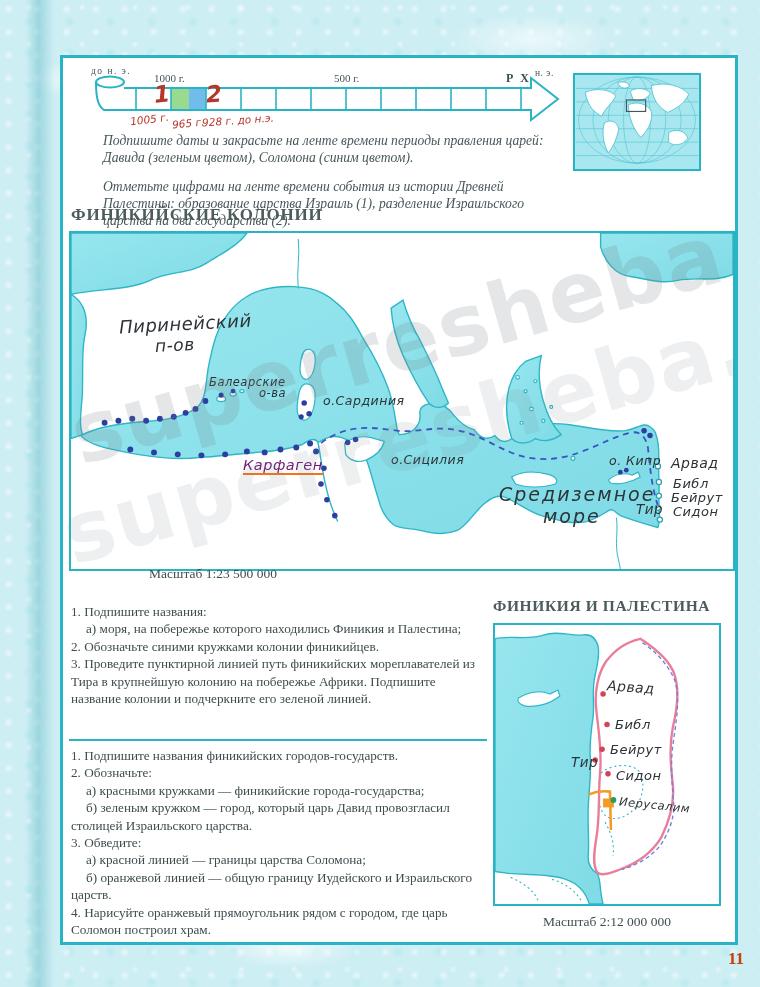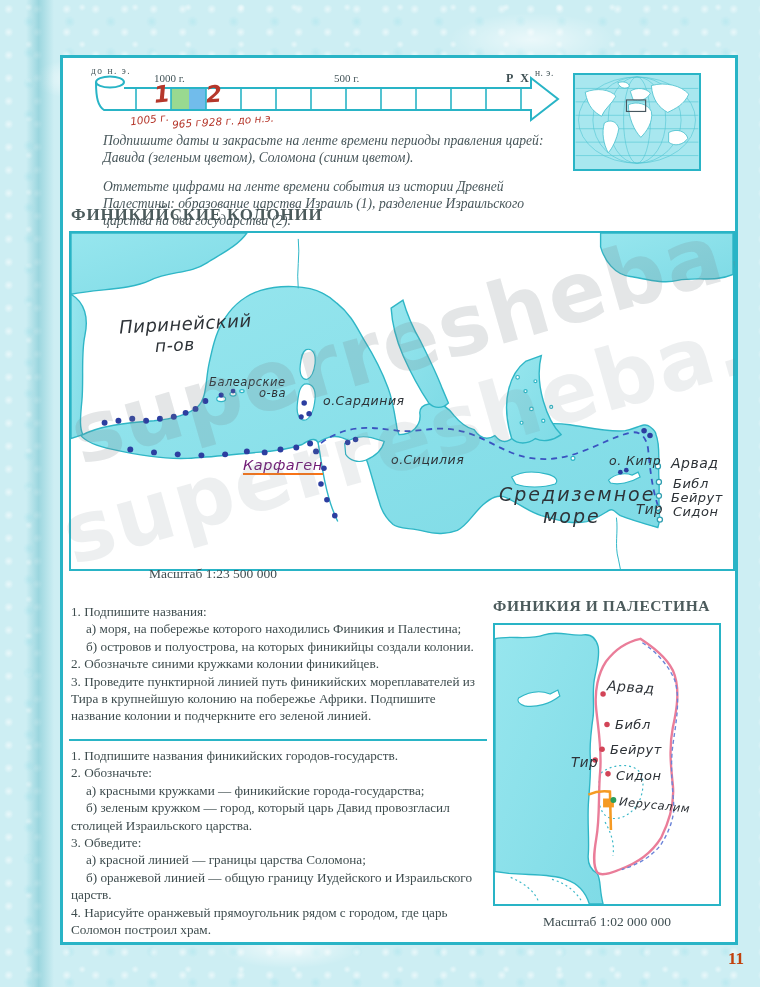--- a/index.html
+++ b/index.html
@@ -275,21 +275,20 @@
     <span class="map-label hand" style="left:600px;top:257px;font-size:13px;">Бейрут</span>
     <span class="map-label hand" style="left:565px;top:268px;font-size:13.5px;">Тир</span>
     <span class="map-label hand" style="left:602px;top:271px;font-size:13px;">Сидон</span>
   </div>
 
   <span class="abs scale scale-main">Масштаб 1:23 500 000</span>
 
   <div class="tasks tasks-top">
     <p>1. Подпишите названия:</p>
     <p class="sub">а) моря, на побережье которого находились Финикия и Палестина;</p>
-    <p class="sub">б) островов и полуострова, на которых финикийцы создали колонии.</p>
     <p>2. Обозначьте синими кружками колонии финикийцев.</p>
     <p>3. Проведите пунктирной линией путь финикийских мореплавателей из Тира в крупнейшую колонию на побережье Африки. Подпишите название колонии и подчеркните его зеленой линией.</p>
   </div>
 
   <div class="divider"></div>
 
   <div class="tasks tasks-bottom">
     <p>1. Подпишите названия финикийских городов-государств.</p>
     <p>2. Обозначьте:</p>
     <p class="sub">а) красными кружками — финикийские города-государства;</p>
@@ -333,17 +332,17 @@
       </g>
     </svg>
     <span class="map-label hand" style="left:112px;top:54px;font-size:14px;transform:rotate(4deg);">Арвад</span>
     <span class="map-label hand" style="left:120px;top:92px;font-size:13px;">Библ</span>
     <span class="map-label hand" style="left:115px;top:117px;font-size:13px;">Бейрут</span>
     <span class="map-label hand" style="left:76px;top:129px;font-size:13.5px;">Тир</span>
     <span class="map-label hand" style="left:121px;top:143px;font-size:13px;">Сидон</span>
     <span class="map-label hand" style="left:124px;top:173px;font-size:11.5px;transform:rotate(6deg);">Иерусалим</span>
   </div>
 
-  <span class="abs scale scale-small">Масштаб 1:02 000 000</span>
+  <span class="abs scale scale-small">Масштаб 2:12 000 000</span>
 
 </div>
 
 <div class="pagenum">11</div>
 
 </body></html>

